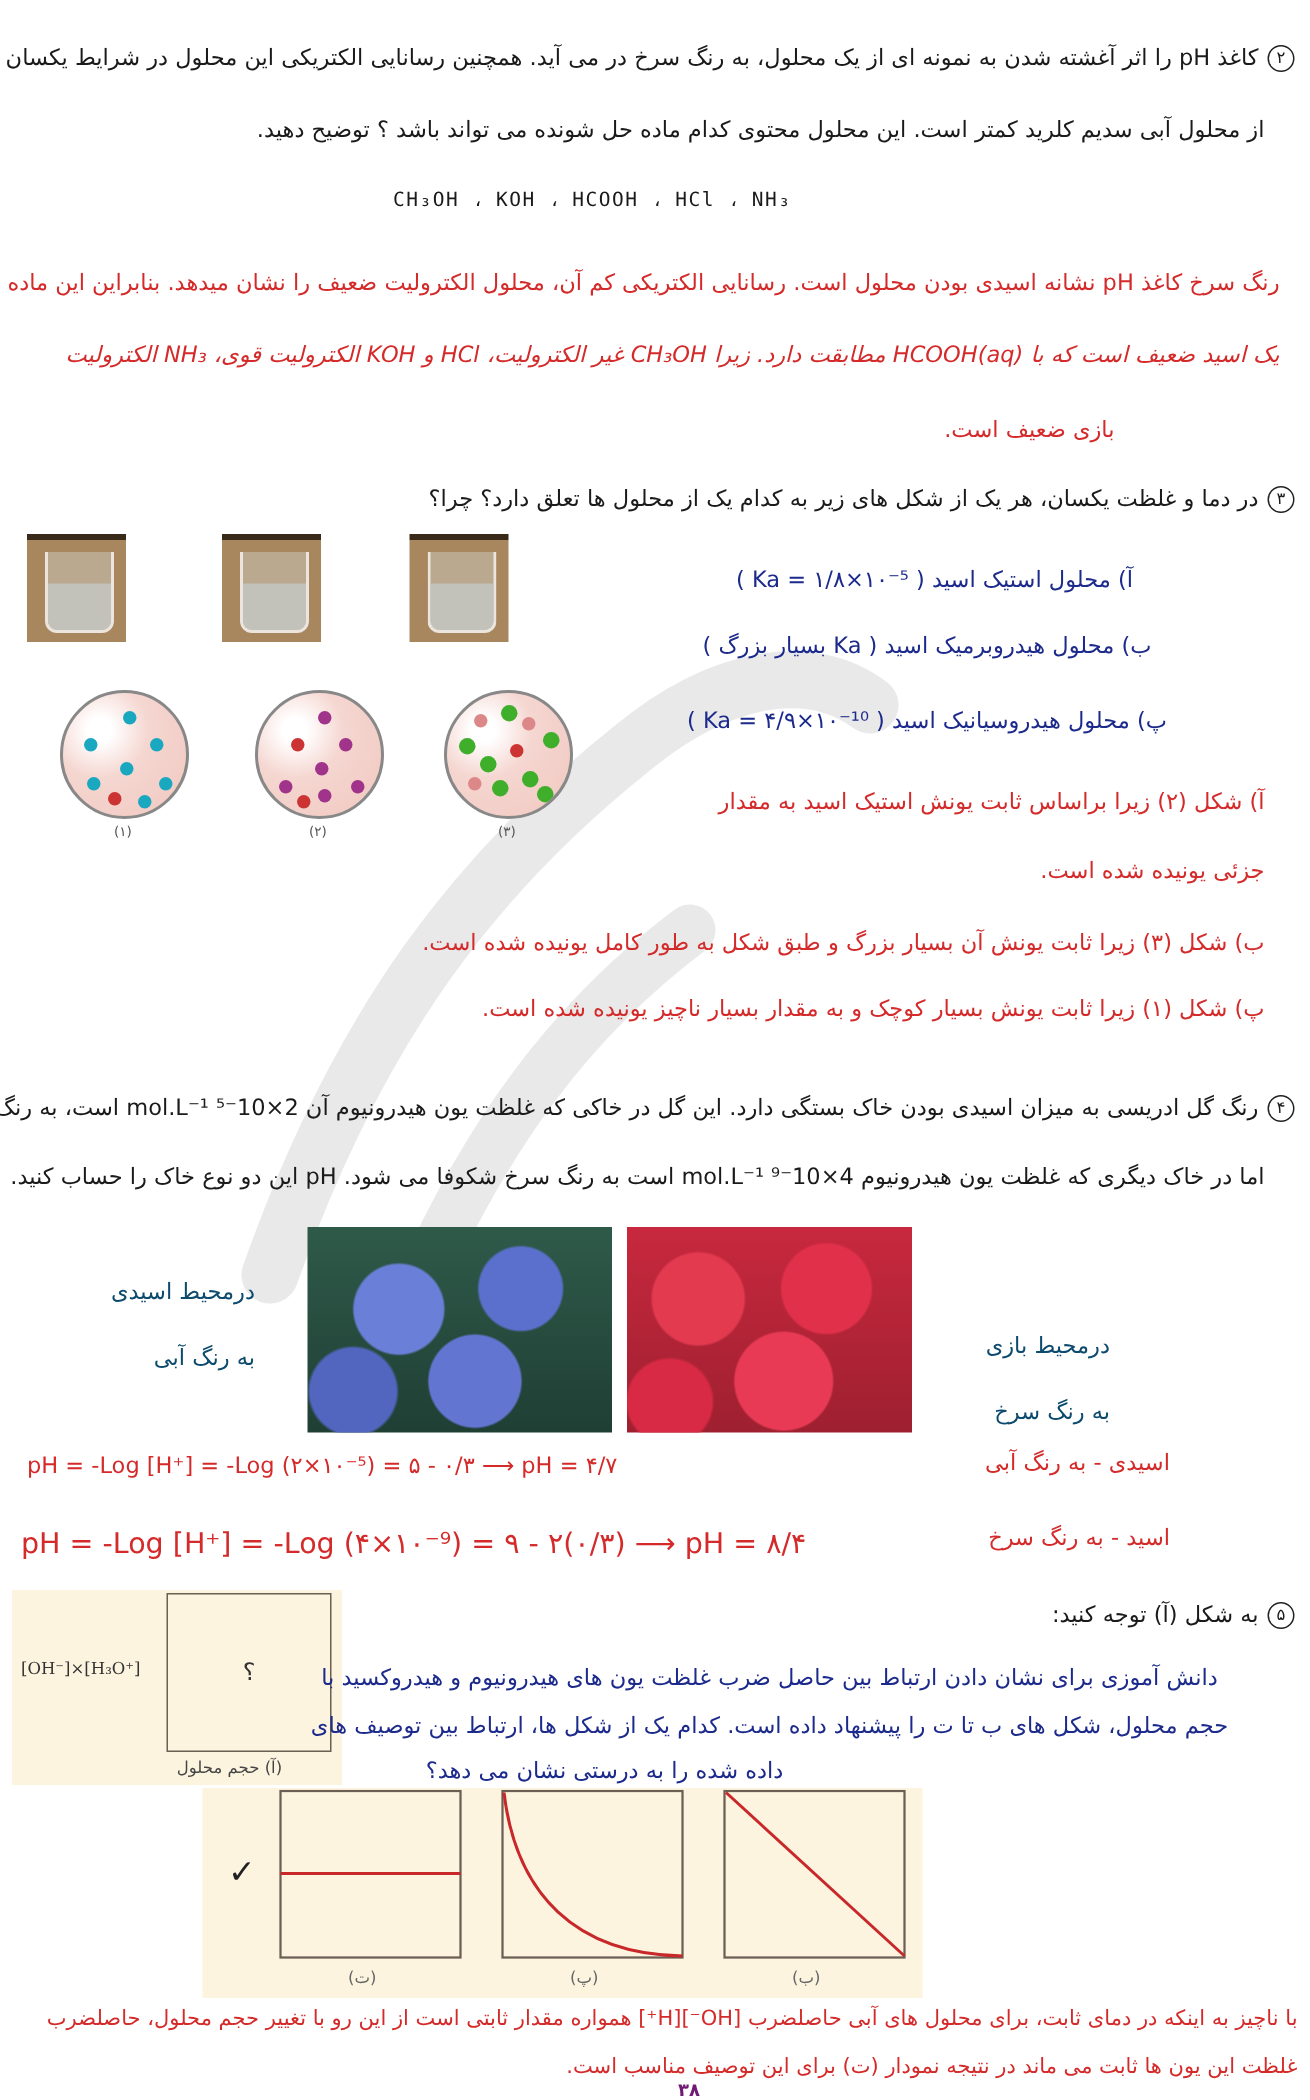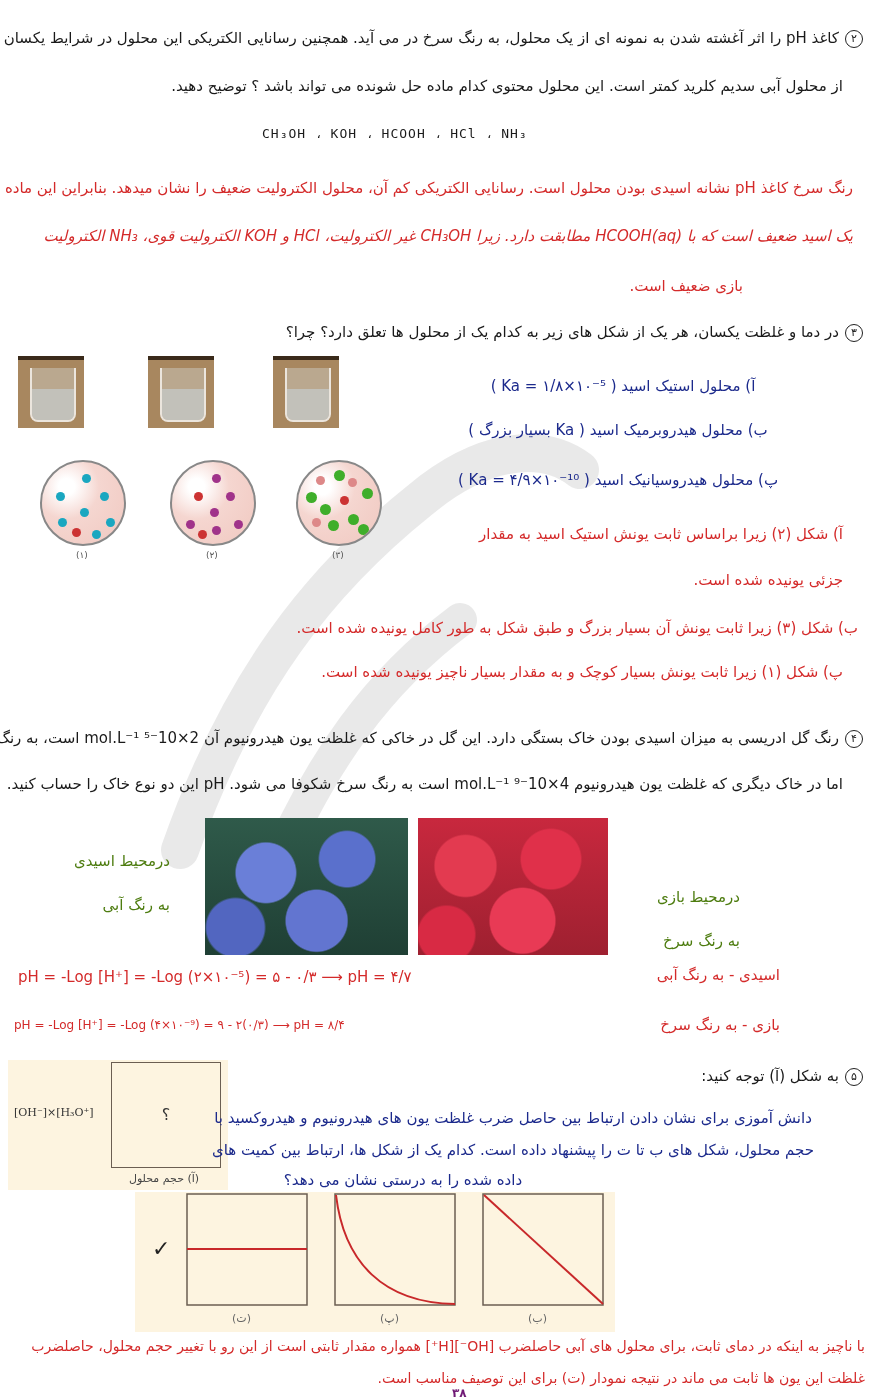--- a/index.html
+++ b/index.html
@@ -3,21 +3,21 @@
 <meta charset="utf-8">
 <style>
   html, body { margin:0; padding:0; }
   body { width:873px; height:1400px; background:#ffffff; position:relative; overflow:hidden;
          font-family:"DejaVu Sans", sans-serif; }
   .abs { position:absolute; }
   .rtl { direction:rtl; text-align:right; }
   .black { color:#1a1a1a; }
   .red { color:#d42a2a; }
   .navy { color:#1c2a8c;text-align:center; }
-  .blue { color:#4d7c0f; }
+  .blue { color:#0c4a6e; }
   .line { font-size:15px; line-height:20px; white-space:nowrap; }
   .qnum { display:inline-block; width:16px; height:16px; border:1.5px solid #222; border-radius:50%;
           font-size:11px; line-height:16px; text-align:center; margin-left:6px; vertical-align:middle; }
   .formula { font-family:"DejaVu Sans Mono", monospace; font-size:13px; letter-spacing:1px; }
   .watermark { position:absolute; left:120px; top:380px; width:520px; height:520px; pointer-events:none;
                opacity:0.18; }
   .beaker { position:absolute; width:66px; height:72px; background:linear-gradient(#3a2a1a 0 6%, #a8875f 6% 100%); }
   .glass { position:absolute; left:12px; top:12px; width:42px; height:52px; border:2px solid rgba(255,255,255,0.7);
            border-top:none; border-radius:0 0 8px 8px; background:rgba(220,230,235,0.35); }
   .glass .liquid { position:absolute; left:0; right:0; bottom:0; height:60%; background:rgba(200,210,215,0.6); border-radius:0 0 6px 6px; }
@@ -105,59 +105,59 @@
   <div class="fig-cap" style="left:206px; top:550px;">(۲)</div>
   <div class="fig-cap" style="left:332px; top:550px;">(۳)</div>
 </div>
 
 <div class="abs rtl navy line" style="right:50px; top:376px; width:400px;">آ) محلول استیک اسید ( Ka = ۱/۸×۱۰⁻⁵ )</div>
 <div class="abs rtl navy line" style="right:55px; top:420px; width:400px;">ب) محلول هیدروبرمیک اسید ( Ka بسیار بزرگ )</div>
 <div class="abs rtl navy line" style="right:55px; top:470px; width:400px;">پ) محلول هیدروسیانیک اسید ( Ka = ۴/۹×۱۰⁻¹⁰ )</div>
 
 <div class="abs rtl red line" style="right:30px; top:524px; width:440px;">آ) شکل (۲) زیرا براساس ثابت یونش استیک اسید به مقدار</div>
 <div class="abs rtl red line" style="right:30px; top:570px; width:440px;">جزئی یونیده شده است.</div>
-<div class="abs rtl red line" style="right:15px; top:618px; width:620px;">ب) شکل (۳) زیرا ثابت یونش آن بسیار بزرگ و طبق شکل به طور کامل یونیده شده است.</div>
+<div class="abs rtl red line" style="right:30px; top:618px; width:620px;">ب) شکل (۳) زیرا ثابت یونش آن بسیار بزرگ و طبق شکل به طور کامل یونیده شده است.</div>
 <div class="abs rtl red line" style="right:30px; top:662px; width:620px;">پ) شکل (۱) زیرا ثابت یونش بسیار کوچک و به مقدار بسیار ناچیز یونیده شده است.</div>
 
 <div class="abs rtl black line" style="right:10px; top:728px; width:850px;">
   <span class="qnum">۴</span><span>رنگ گل ادریسی به میزان اسیدی بودن خاک بستگی دارد. این گل در خاکی که غلظت یون هیدرونیوم آن 2×10⁻⁵ mol.L⁻¹ است، به رنگ آبی</span>
 </div>
 <div class="abs rtl black line" style="right:30px; top:774px; width:830px;">اما در خاک دیگری که غلظت یون هیدرونیوم 4×10⁻⁹ mol.L⁻¹ است به رنگ سرخ شکوفا می شود. pH این دو نوع خاک را حساب کنید.</div>
 
 <div class="photo" style="left:205px; top:818px; width:203px; height:137px; background:radial-gradient(circle at 30% 40%, #6a7fd8 0 18%, transparent 19%), radial-gradient(circle at 70% 30%, #5a70cc 0 16%, transparent 17%), radial-gradient(circle at 55% 75%, #6275d0 0 20%, transparent 21%), radial-gradient(circle at 15% 80%, #5266c0 0 14%, transparent 15%), linear-gradient(#2f5a4a, #1f3f34);"></div>
 <div class="photo" style="left:418px; top:818px; width:190px; height:137px; background:radial-gradient(circle at 25% 35%, #e33a50 0 18%, transparent 19%), radial-gradient(circle at 70% 30%, #e0304a 0 18%, transparent 19%), radial-gradient(circle at 55% 75%, #e83a55 0 22%, transparent 23%), radial-gradient(circle at 15% 85%, #d82a44 0 14%, transparent 15%), linear-gradient(#c8283e, #9e2030);"></div>
 
 <div class="abs rtl blue" style="left:60px; top:852px; width:110px; font-size:15px;">
   <div>درمحیط اسیدی</div>
   <div style="margin-top:26px;">به رنگ آبی</div>
 </div>
 <div class="abs rtl blue" style="left:640px; top:888px; width:100px; font-size:15px;">
   <div>درمحیط بازی</div>
   <div style="margin-top:26px;">به رنگ سرخ</div>
 </div>
 
 <div class="abs red" style="left:18px; top:968px; font-size:15px; white-space:nowrap;">pH = -Log [H⁺] = -Log (۲×۱۰⁻⁵) = ۵ - ۰/۳ ⟶ pH = ۴/۷</div>
-<div class="abs red" style="left:14px; top:1018px; font-size:12px; white-space:nowrap;">pH = -Log [H⁺] = -Log (۴×۱۰⁻⁹) = ۹ - ۲(۰/۳) ⟶ pH = ۸/۴</div>
+<div class="abs red" style="left:14px; top:1018px; font-size:19px; white-space:nowrap;">pH = -Log [H⁺] = -Log (۴×۱۰⁻⁹) = ۹ - ۲(۰/۳) ⟶ pH = ۸/۴</div>
 <div class="abs rtl red" style="left:630px; top:966px; width:150px; font-size:15px;">اسیدی - به رنگ آبی</div>
-<div class="abs rtl red" style="left:630px; top:1016px; width:150px; font-size:15px;">بازی - به رنگ سرخ</div>
+<div class="abs rtl red" style="left:630px; top:1016px; width:150px; font-size:15px;">اسید - به رنگ سرخ</div>
 
 <div class="abs rtl black line" style="right:10px; top:1066px; width:300px;">
   <span class="qnum">۵</span><span>به شکل (آ) توجه کنید:</span>
 </div>
 
 <div class="panel-bg" style="left:8px; top:1060px; width:220px; height:130px;">
   <div class="abs" style="left:6px; top:46px; font-family:'DejaVu Serif', serif; font-size:11px; color:#333;">[OH⁻]×[H₃O⁺]</div>
   <div class="chartbox" style="left:103px; top:2px; width:108px; height:104px; background:transparent;">
     <div style="position:absolute; left:0; right:0; top:42px; text-align:center; font-size:16px; color:#333;">؟</div>
   </div>
-  <div class="abs rtl" style="left:102px; top:112px; width:108px; font-size:11px; color:#444; text-align:center;">(آ) حجم محلول</div>
+  <div class="abs rtl" style="left:91px; top:112px; width:108px; font-size:11px; color:#444; text-align:center;">(آ) حجم محلول</div>
 </div>
 
 <div class="abs rtl navy line" style="right:40px; top:1108px; width:640px;">دانش آموزی برای نشان دادن ارتباط بین حاصل ضرب غلظت یون های هیدرونیوم و هیدروکسید با</div>
-<div class="abs rtl navy line" style="right:40px; top:1140px; width:640px;">حجم محلول، شکل های ب تا ت را پیشنهاد داده است. کدام یک از شکل ها، ارتباط بین کمیت های</div>
+<div class="abs rtl navy line" style="right:40px; top:1140px; width:640px;">حجم محلول، شکل های ب تا ت را پیشنهاد داده است. کدام یک از شکل ها، ارتباط بین توصیف های</div>
 <div class="abs rtl navy line" style="right:270px; top:1170px; width:400px;">داده شده را به درستی نشان می دهد؟</div>
 
 <div class="panel-bg" style="left:135px; top:1192px; width:480px; height:140px;"></div>
 
 <svg class="abs" style="left:186px; top:1193px;" width="122" height="113">
   <rect x="1" y="1" width="120" height="111" fill="#fdf4e0" stroke="#6b5e52" stroke-width="1.5"></rect>
   <line x1="1" y1="56" x2="121" y2="56" stroke="#c8282a" stroke-width="2"></line>
 </svg>
 <svg class="abs" style="left:334px; top:1193px;" width="122" height="113">
   <rect x="1" y="1" width="120" height="111" fill="#fdf4e0" stroke="#6b5e52" stroke-width="1.5"></rect>

